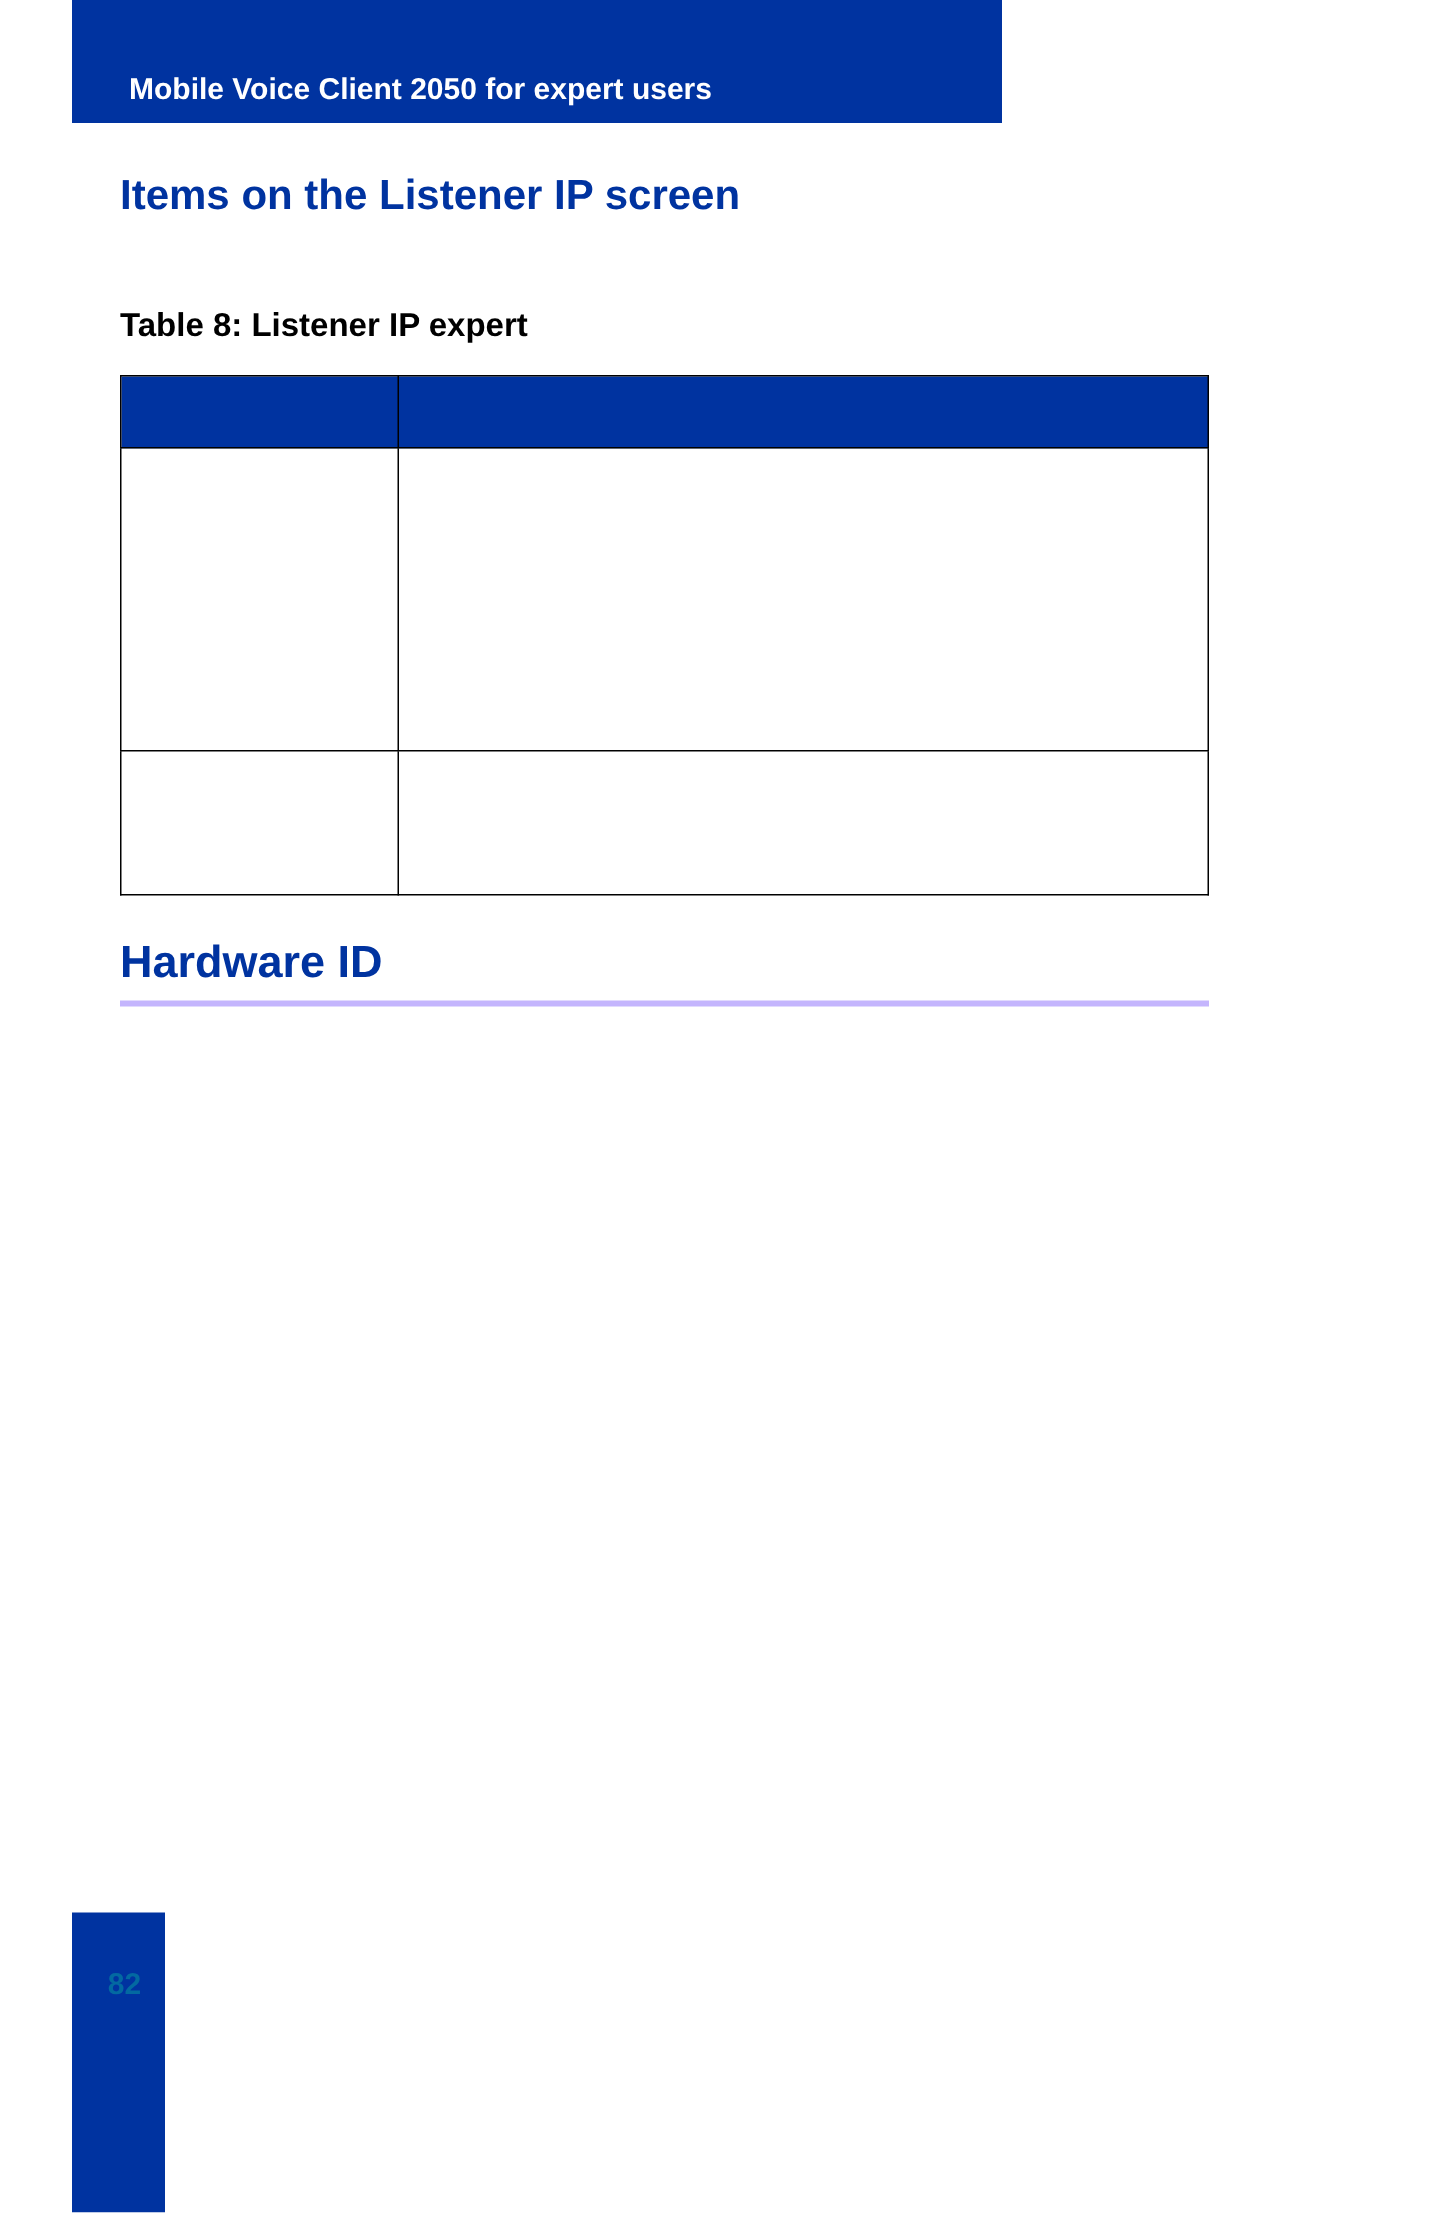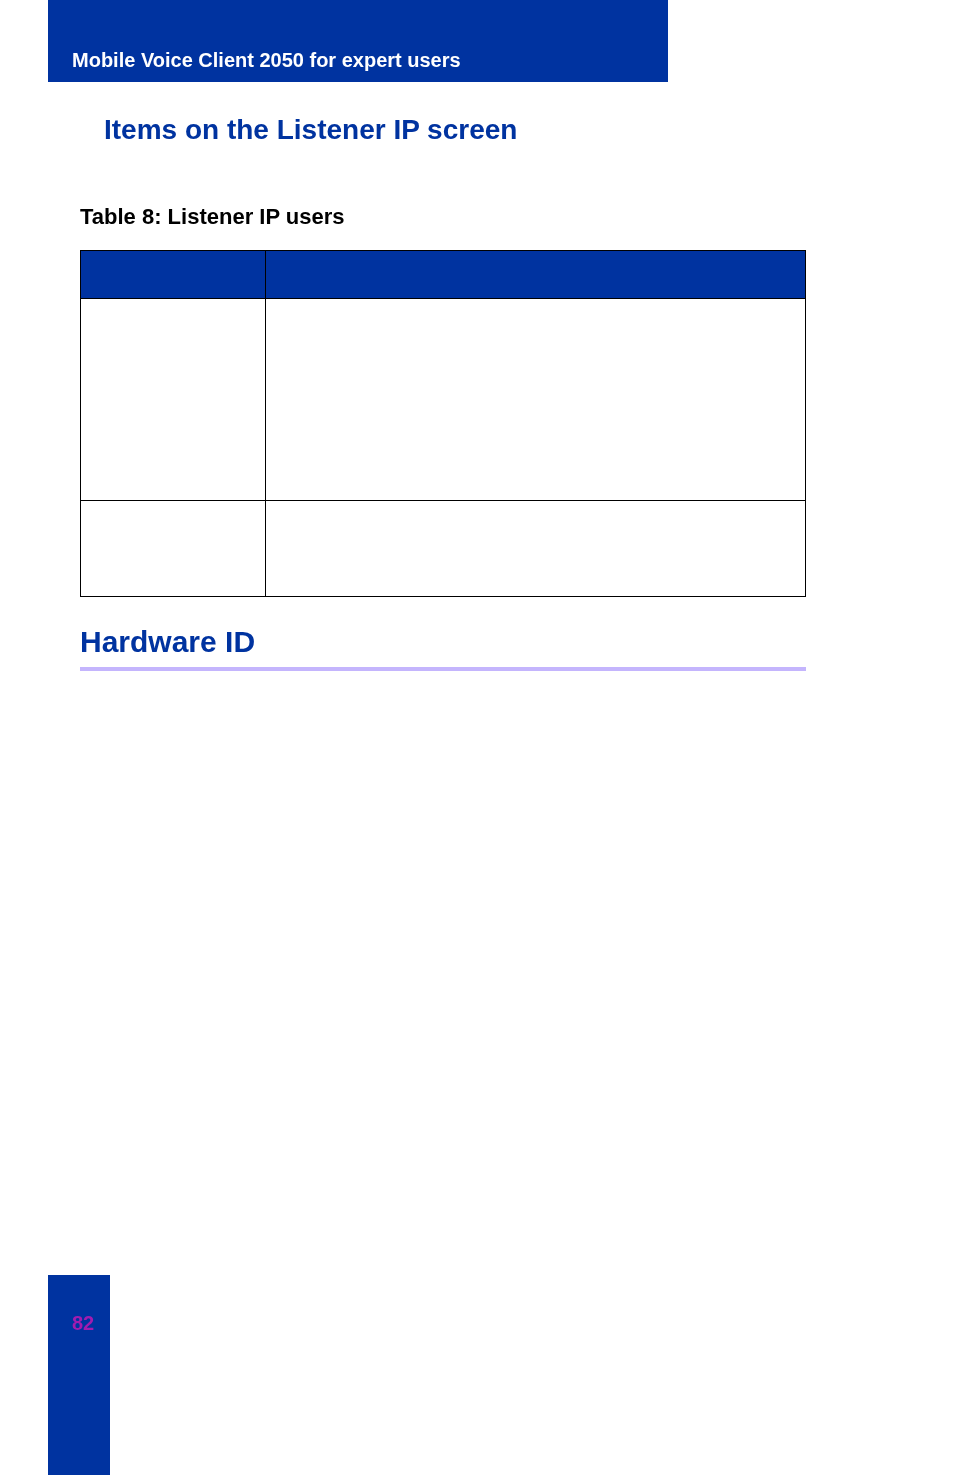--- a/index.html
+++ b/index.html
@@ -17,34 +17,33 @@
     .blue-tab-top {
       position: absolute;
       left: 48px;
       top: 0;
       width: 620px;
       height: 82px;
       background: #0033a0;
     }
     .header-text {
       position: absolute;
-      left: 72px;
+      left: 86px;
       top: 49px;
       color: #ffffff;
       font-weight: bold;
       font-size: 20px;
     }
     .section-heading {
       position: absolute;
       left: 80px;
       top: 114px;
       color: #0033a0;
       font-weight: bold;
       font-size: 28px;
-      margin-left: 24px;
     }
     .table-caption {
       position: absolute;
       left: 80px;
       top: 204px;
       color: #000000;
       font-weight: bold;
       font-size: 22px;
     }
     .table-container {
@@ -102,35 +101,35 @@
       width: 62px;
       height: 200px;
       background: #0033a0;
     }
     .page-number {
       position: absolute;
       left: 48px;
       bottom: 140px;
       width: 70px;
       text-align: center;
-      color: #a21caf;
+      color: #0369a1;
       font-weight: bold;
       font-size: 20px;
     }
   </style>
 </head>
 <body>
 
 <div class="blue-tab-top"></div>
 
 <div class="header-text">Mobile Voice Client 2050 for expert users</div>
 
 <div class="section-heading">Items on the Listener IP screen</div>
 
-<div class="table-caption">Table 8: Listener IP users</div>
+<div class="table-caption">Table 8: Listener IP expert</div>
 
 <table class="table-container">
   <tbody>
       <tr>
     <th class="header-cell-left"></th>
     <th class="header-cell-right"></th>
   </tr>
   <tr>
     <td class="row1-left"></td>
     <td class="row1-right"></td>

